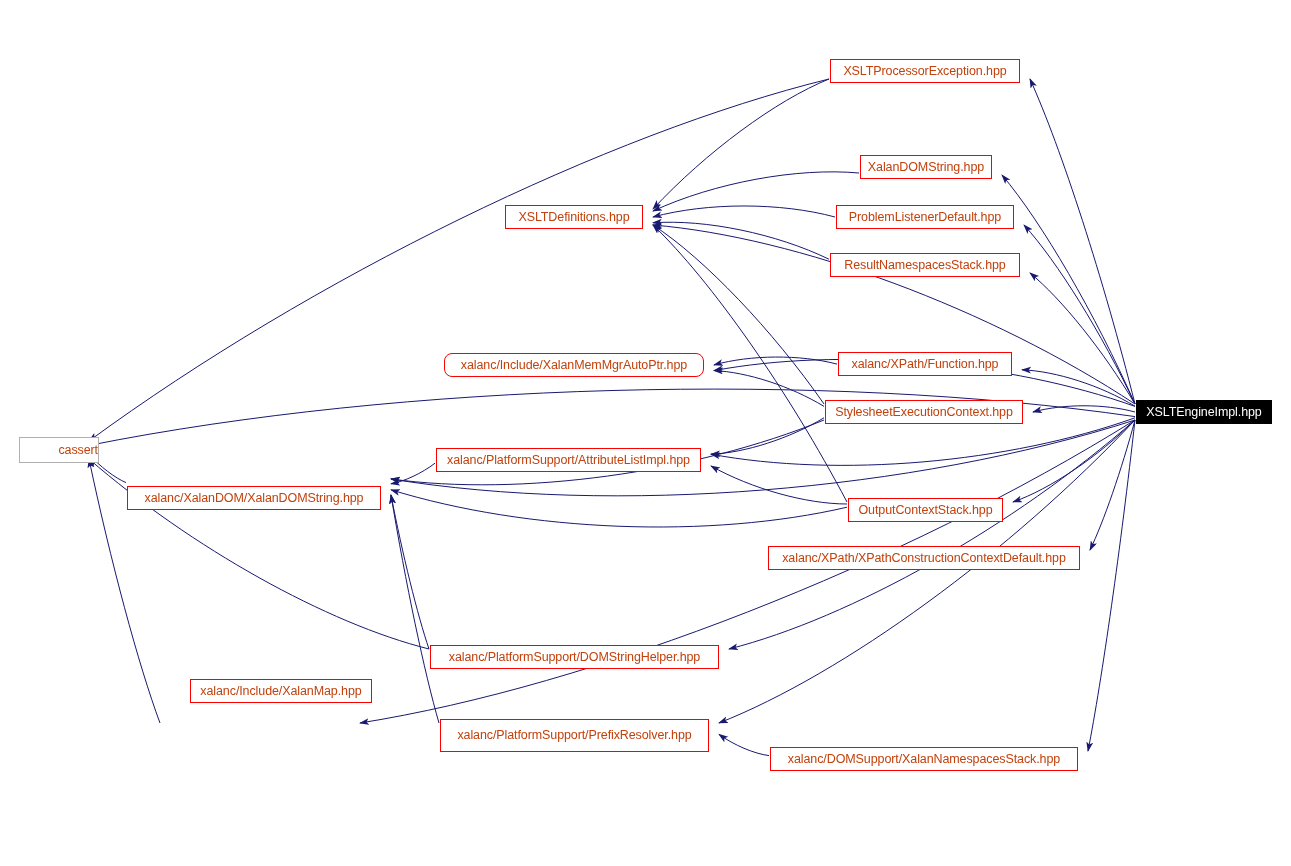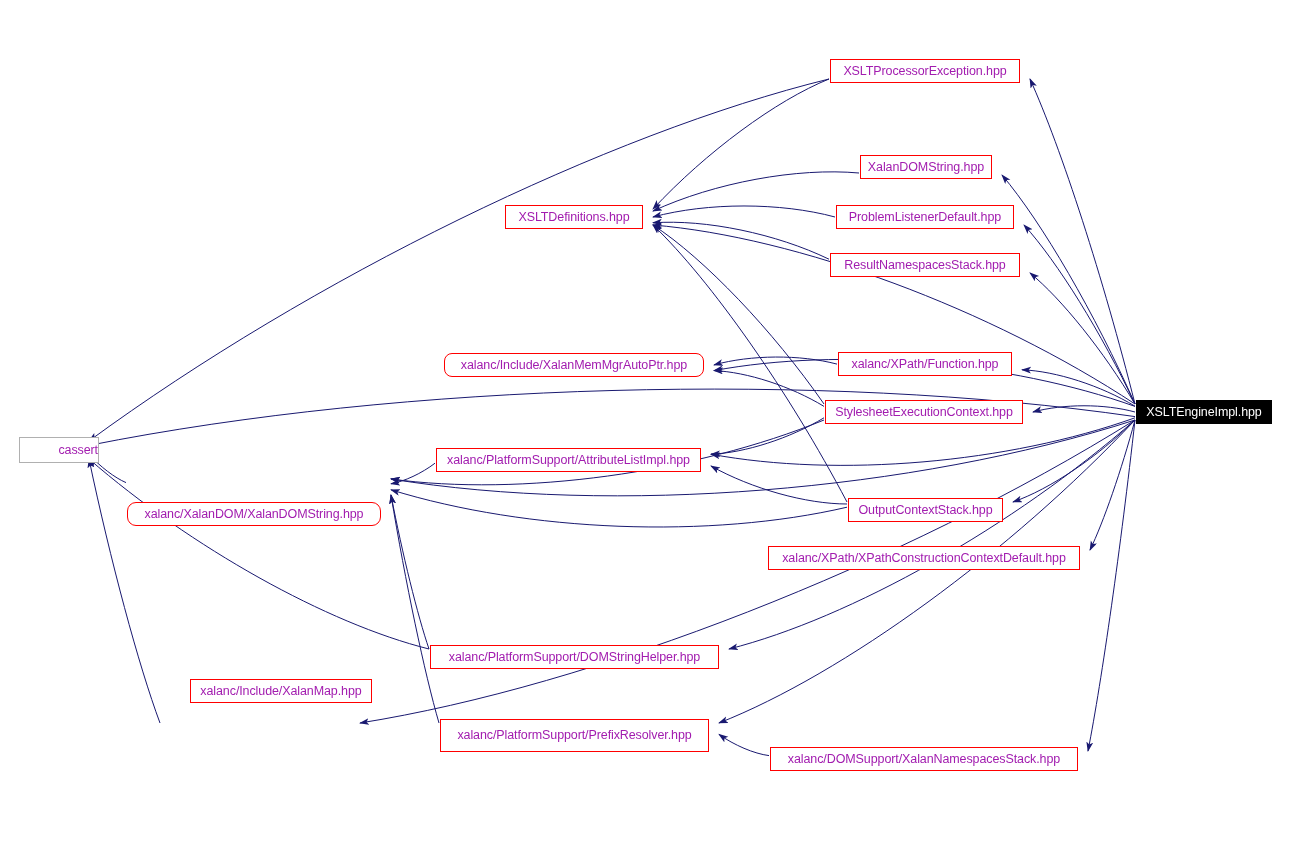--- a/index.html
+++ b/index.html
@@ -7,21 +7,21 @@
   #canvas{position:relative;width:1291px;height:866px;background:#ffffff;overflow:hidden;}
   #edges{position:absolute;left:0;top:0;width:1291px;height:866px;}
   .node{
     position:absolute;
     box-sizing:border-box;
     display:flex;align-items:center;justify-content:center;
     font-size:12.5px;
     line-height:1;
     white-space:nowrap;
     letter-spacing:-0.1px;
-    color:#a21caf;
+    color:#c2410c;
     background:#ffffff;
     border:1px solid #ff0000;
     z-index:5;
   }
   .node.plain{border:1px solid #b0b0b0;}
   .node.root{background:#000000;color:#ffffff;border:1px solid #000000;font-weight:normal;}
 </style>
 </head>
 <body>
 
@@ -99,21 +99,21 @@
       </div>
       <div class="node" style="left: 825px; top: 400px; width: 198px; height: 24px;">
         <span>StylesheetExecutionContext.hpp</span>
       </div>
       <div class="node plain" style="left: 19px; top: 437px; width: 80px; height: 26px; justify-content: flex-end;">
         <span>cassert</span>
       </div>
       <div class="node" style="left: 436px; top: 448px; width: 265px; height: 24px;">
         <span>xalanc/PlatformSupport/AttributeListImpl.hpp</span>
       </div>
-      <div class="node" style="left: 127px; top: 502px; width: 254px; height: 24px; border-radius: 9px;">
+      <div class="node" style="left: 127px; top: 486px; width: 254px; height: 24px;">
         <span>xalanc/XalanDOM/XalanDOMString.hpp</span>
       </div>
       <div class="node" style="left: 848px; top: 498px; width: 155px; height: 24px;">
         <span>OutputContextStack.hpp</span>
       </div>
       <div class="node" style="left: 768px; top: 546px; width: 312px; height: 24px;">
         <span>xalanc/XPath/XPathConstructionContextDefault.hpp</span>
       </div>
       <div class="node" style="left: 430px; top: 645px; width: 289px; height: 24px;">
         <span>xalanc/PlatformSupport/DOMStringHelper.hpp</span>

